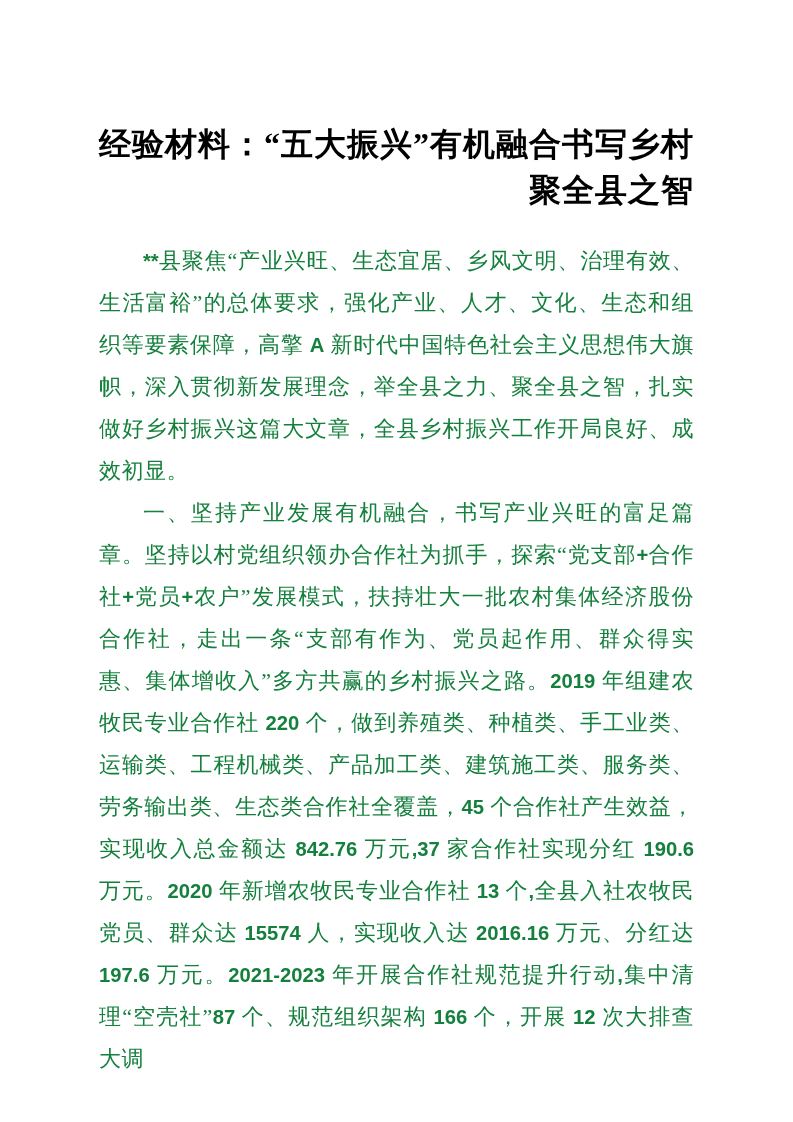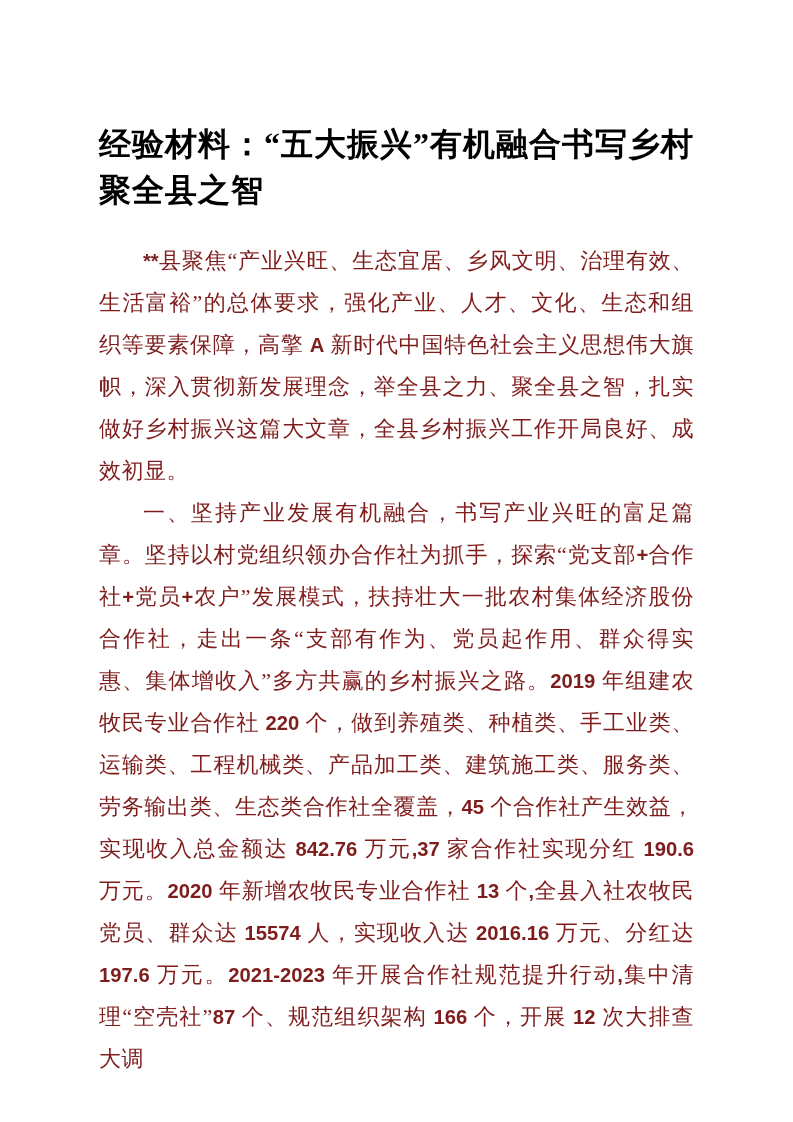--- a/index.html
+++ b/index.html
@@ -17,35 +17,35 @@
     box-sizing: border-box;
     padding: 121px 99px 0 99px;
     color: #000000;
     font-family: "Liberation Serif", "DejaVu Serif", serif;
   }
   .title {
     margin: 0;
     font-size: 32px;
     line-height: 46px;
     font-weight: 700;
-    text-align: left;
+    text-align: right;
     letter-spacing: 1px;
     color: #000000;
   }
   .body-text {
     margin-top: 27px;
   }
   .para {
     margin: 0;
     font-size: 22px;
     line-height: 42px;
     text-align: justify;
     text-justify: inter-character;
     letter-spacing: 0.5px;
-    color: #7f1d1d;
+    color: #15803d;
     text-indent: 2em;
     word-break: break-all;
   }
   
   .para .lt {
     font-family: "Liberation Sans", "DejaVu Sans", sans-serif;
     font-weight: 700;
     font-size: 0.92em;
     letter-spacing: 0;
   }

